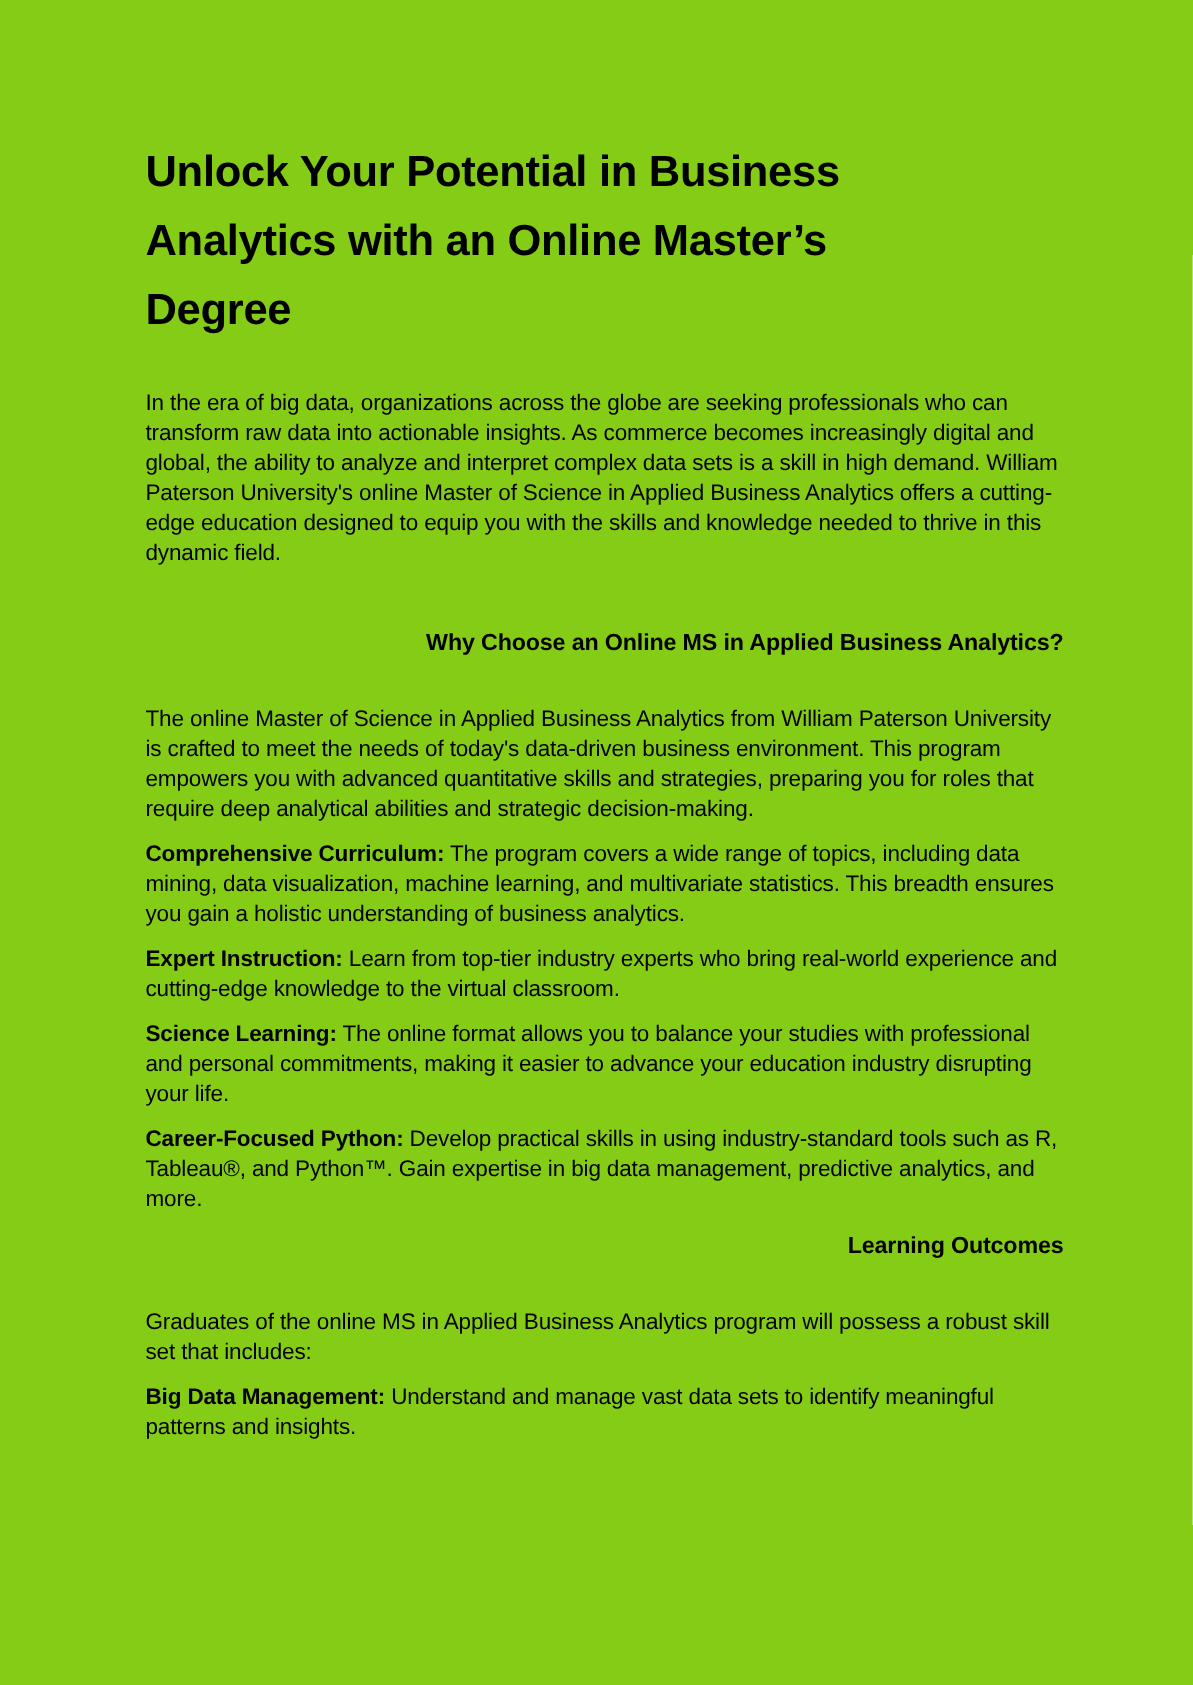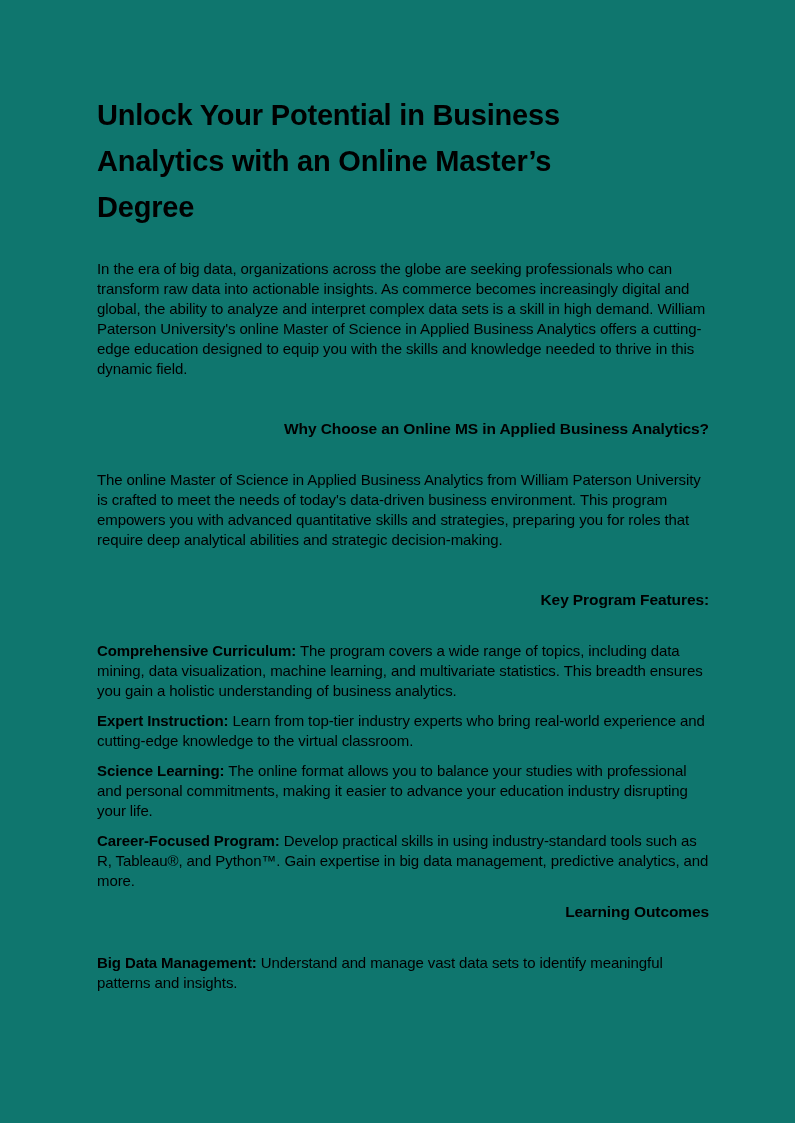--- a/index.html
+++ b/index.html
@@ -12,21 +12,21 @@
     height: 1123px;
     overflow: hidden;
     font-family: "Liberation Sans", sans-serif;
     color: #000000;
   }
   .page {
     box-sizing: border-box;
     width: 795px;
     height: 1123px;
     padding: 92px 86px 0 97px;
-    background: #0f766e;
+    background: #84cc16;
   }
   .doc-title {
     margin: 0 0 29px 0;
     font-size: 29px;
     line-height: 46px;
     font-weight: 700;
     letter-spacing: -0.2px;
     color: #000000;
   }
   .doc-title .title-line {
@@ -65,28 +65,28 @@
     <span class="title-line">Analytics with an Online Master’s</span>
     <span class="title-line">Degree</span>
   </h1>
 
   <p class="body-par">In the era of big data, organizations across the globe are seeking professionals who can transform raw data into actionable insights. As commerce becomes increasingly digital and global, the ability to analyze and interpret complex data sets is a skill in high demand. William Paterson University's online Master of Science in Applied Business Analytics offers a cutting-edge education designed to equip you with the skills and knowledge needed to thrive in this dynamic field.</p>
 
   <h2 class="section-heading">Why Choose an Online MS in Applied Business Analytics?</h2>
 
   <p class="body-par">The online Master of Science in Applied Business Analytics from William Paterson University is crafted to meet the needs of today's data-driven business environment. This program empowers you with advanced quantitative skills and strategies, preparing you for roles that require deep analytical abilities and strategic decision-making.</p>
 
-  <h2 class="section-heading">Key Program Features:</h2>
 
   <p class="body-par"><span class="lead">Comprehensive Curriculum:</span><span> The program covers a wide range of topics, including data mining, data visualization, machine learning, and multivariate statistics. This breadth ensures you gain a holistic understanding of business analytics.</span></p>
 
   <p class="body-par"><span class="lead">Expert Instruction:</span><span> Learn from top-tier industry experts who bring real-world experience and cutting-edge knowledge to the virtual classroom.</span></p>
 
   <p class="body-par"><span class="lead">Science Learning:</span><span> The online format allows you to balance your studies with professional and personal commitments, making it easier to advance your education industry disrupting your life.</span></p>
 
-  <p class="body-par"><span class="lead">Career-Focused Program:</span><span> Develop practical skills in using industry-standard tools such as R, Tableau®, and Python™. Gain expertise in big data management, predictive analytics, and more.</span></p>
+  <p class="body-par"><span class="lead">Career-Focused Python:</span><span> Develop practical skills in using industry-standard tools such as R, Tableau®, and Python™. Gain expertise in big data management, predictive analytics, and more.</span></p>
 
   <h2 class="section-heading tight">Learning Outcomes</h2>
 
+  <p class="body-par">Graduates of the online MS in Applied Business Analytics program will possess a robust skill set that includes:</p>
 
   <p class="body-par"><span class="lead">Big Data Management:</span><span> Understand and manage vast data sets to identify meaningful patterns and insights.</span></p>
 
 </div>
 
 </body></html>

